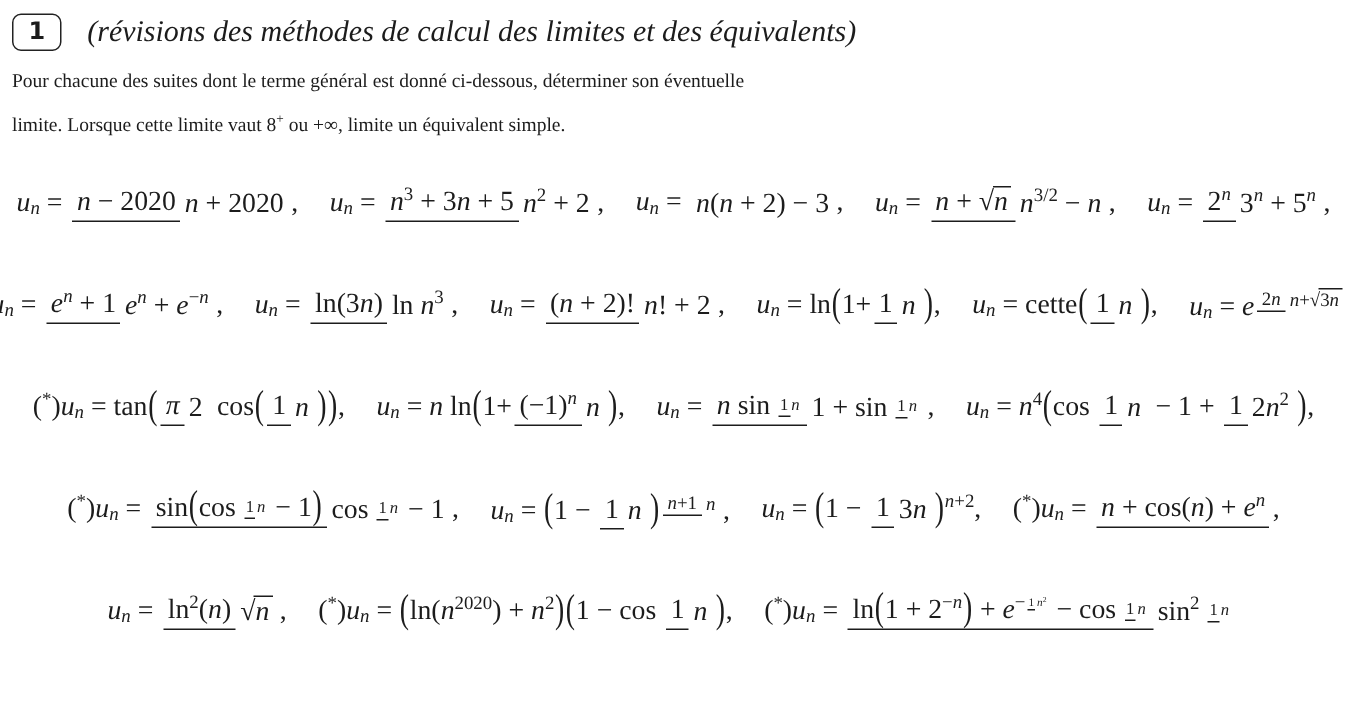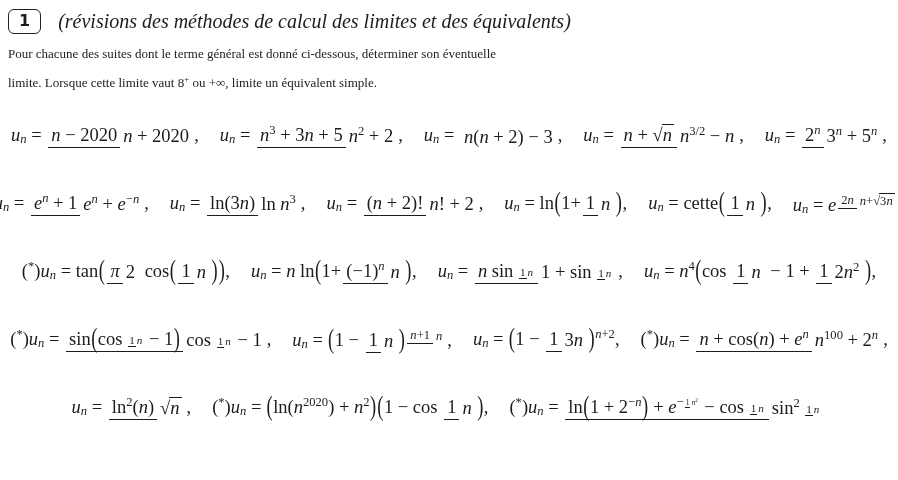--- a/index.html
+++ b/index.html
@@ -165,21 +165,20 @@
           </span><span class="big">)</span><span class="sup"><span class="frac">
               <span class="num"><i>n</i>+1</span>
               <span class="den"><i>n</i></span>
             </span></span>,</span>
         <span class="math"><i>u</i><span class="sub"><i>n</i></span> = <span class="big">(</span>1 − <span class="frac">
             <span class="num">1</span>
             <span class="den">3<i>n</i></span>
           </span><span class="big">)</span><span class="sup"><i>n</i>+2</span>,</span>
         <span class="math">(<span class="sup">*</span>)<i>u</i><span class="sub"><i>n</i></span> = <span class="frac">
             <span class="num"><i>n</i> + <span class="rm"><i>cos</i></span>(<i>n</i>) + <i>e</i><span class="sup"><i>n</i></span></span>
-            <span class="den"><i>n</i><span class="sup">100</span> + 2<span class="sup"><i>n</i></span></span>
           </span>,</span>
       </div>
     <div class="mrow">
         <span class="math"><i>u</i><span class="sub"><i>n</i></span> = <span class="frac">
             <span class="num"><span class="rm"><i>ln</i></span><span class="sup">2</span>(<i>n</i>)</span>
             <span class="den"><span class="sqrt"><span class="rad">√</span><span class="sqb"><i>n</i></span></span></span>
           </span>,</span>
         <span class="math">(<span class="sup">*</span>)<i>u</i><span class="sub"><i>n</i></span> = <span class="big">(</span><span class="rm"><i>ln</i></span>(<i>n</i><span class="sup">2020</span>) + <i>n</i><span class="sup">2</span><span class="big">)</span><span class="big">(</span>1 − <span class="rm"><i>cos</i></span> <span class="frac">
             <span class="num">1</span>
             <span class="den"><i>n</i></span>

